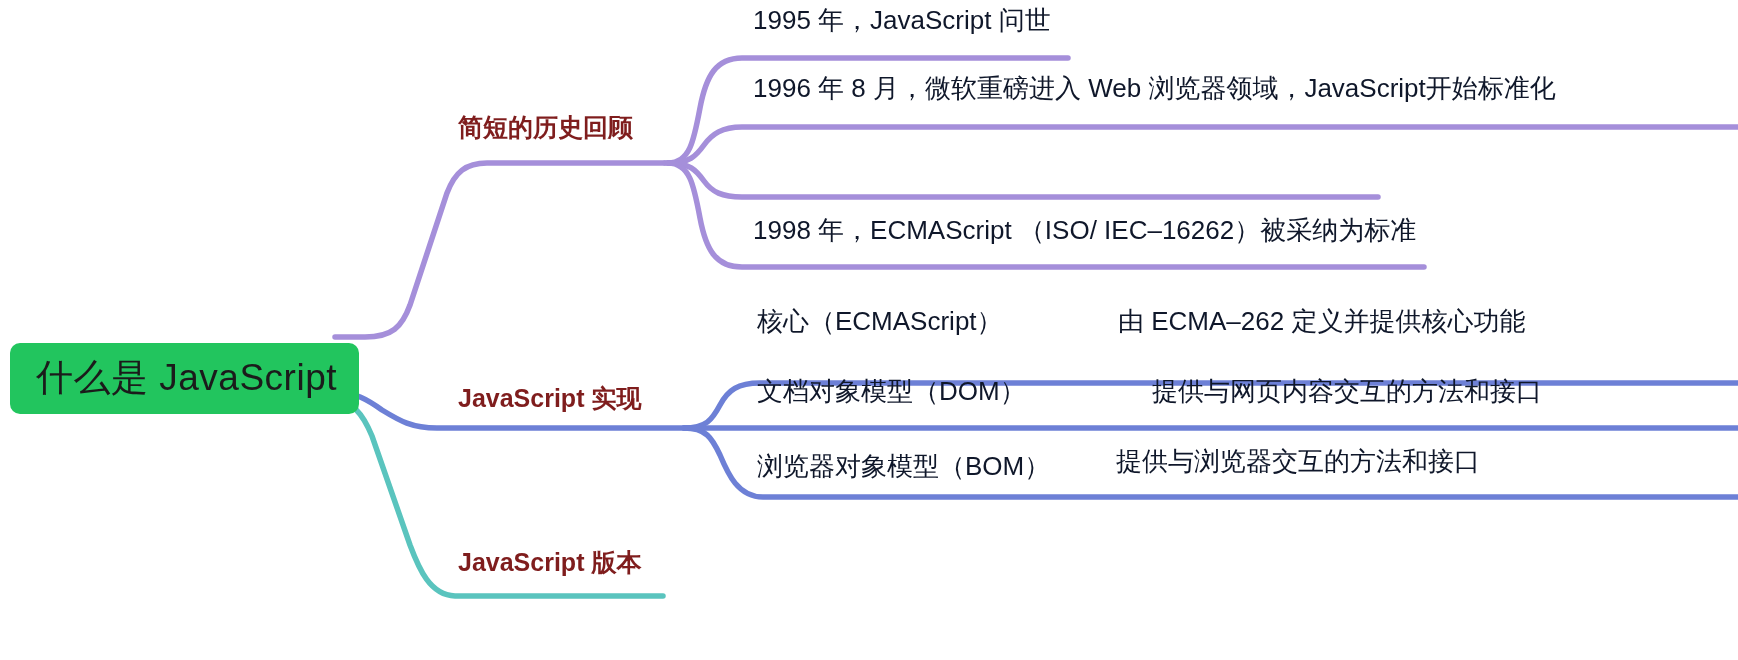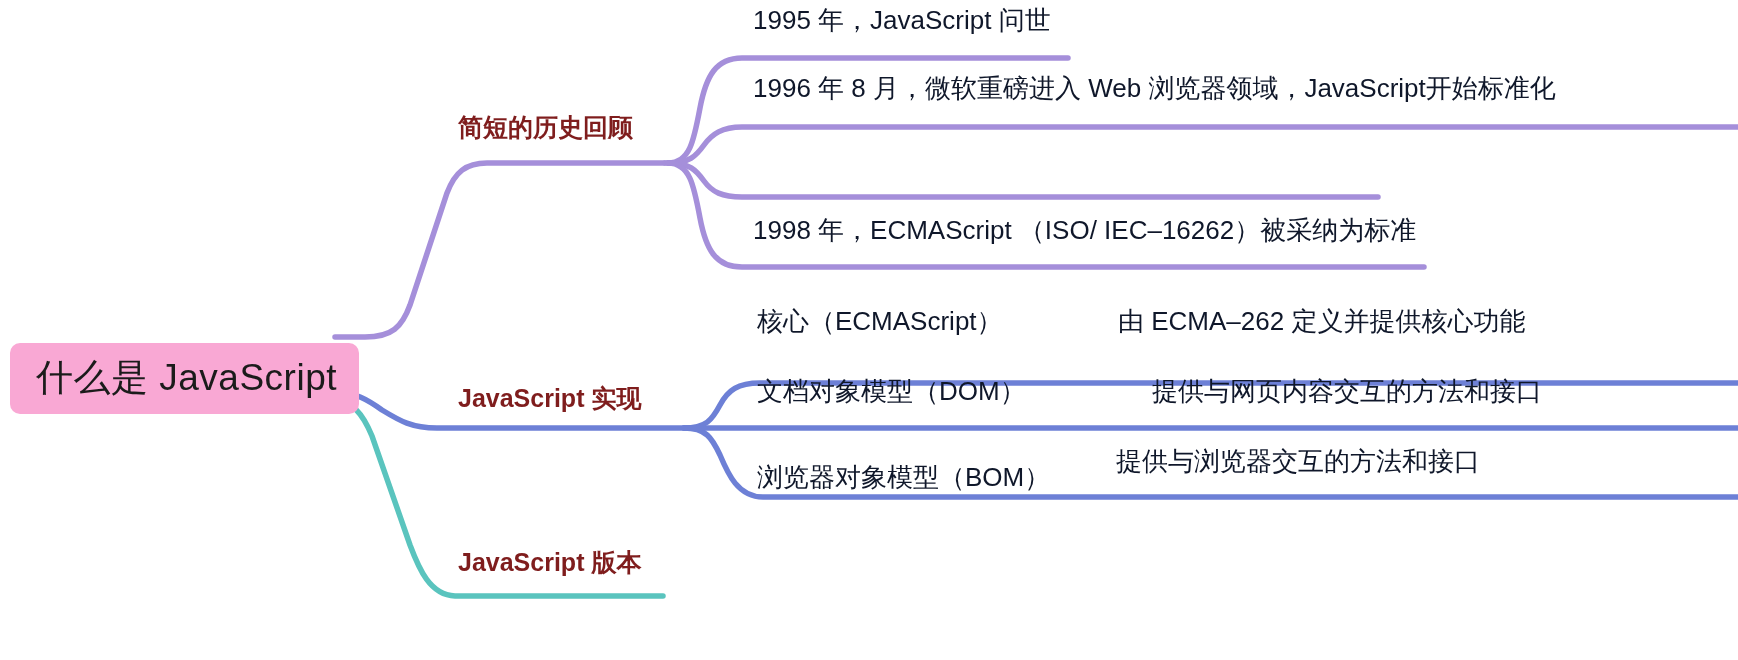--- a/index.html
+++ b/index.html
@@ -36,21 +36,21 @@
   
   .leaf{font-size:26px;color:#0f172a;}
 
   .l1{left:753px;top:7px;}
   .l2{left:753px;top:75px;}
   .l3{left:753px;top:147px;}
   .l4{left:753px;top:217px;}
 
   .c1{left:757px;top:308px;}
   .c2{left:757px;top:378px;}
-  .c3{left:757px;top:464px;text-align:center;}
+  .c3{left:757px;top:453px;text-align:center;}
 
   .d1{left:1118px;top:308px;}
   .d2{left:1152px;top:378px;}
   .d3{left:1116px;top:448px;}
 </style>
 </head>
 <body style="background: rgb(255, 255, 255);">
 
 <div id="mindmap">
 
@@ -67,21 +67,21 @@
 
     <path d="M335,392 C355,392 368,400 382,410 C400,421 412,428 437,428 L682,428" fill="none" stroke="#6d80d6" stroke-width="5.5" stroke-linecap="round"></path>
 
     <path d="M684,428 C706,428 712,420 720,405 C728,390 738,383 760,383 L1738,383" fill="none" stroke="#6d80d6" stroke-width="5.5" stroke-linecap="round"></path>
     <path d="M684,428 L1738,428" fill="none" stroke="#6d80d6" stroke-width="5.5" stroke-linecap="round"></path>
     <path d="M684,428 C706,428 712,438 720,455 C728,474 738,497 763,497 L1738,497" fill="none" stroke="#6d80d6" stroke-width="5.5" stroke-linecap="round"></path>
 
     <path d="M335,400 C352,402 362,412 372,436 L410,545 C419,569 430,595 455,596 L663,596" fill="none" stroke="#5ac4be" stroke-width="5.5" stroke-linecap="round"></path>
   </svg>
 
-  <div class="node root" style="background: #f9a8d4; color: rgb(27, 27, 27);">
+  <div class="node root" style="background: #22c55e; color: rgb(27, 27, 27);">
     <span class="node-text">什么是 JavaScript</span>
   </div>
 
   <div class="node branch b1">
     <span class="node-text">简短的历史回顾</span>
   </div>
 
   <div class="node branch b2">
     <span class="node-text">JavaScript 实现</span>
   </div>

